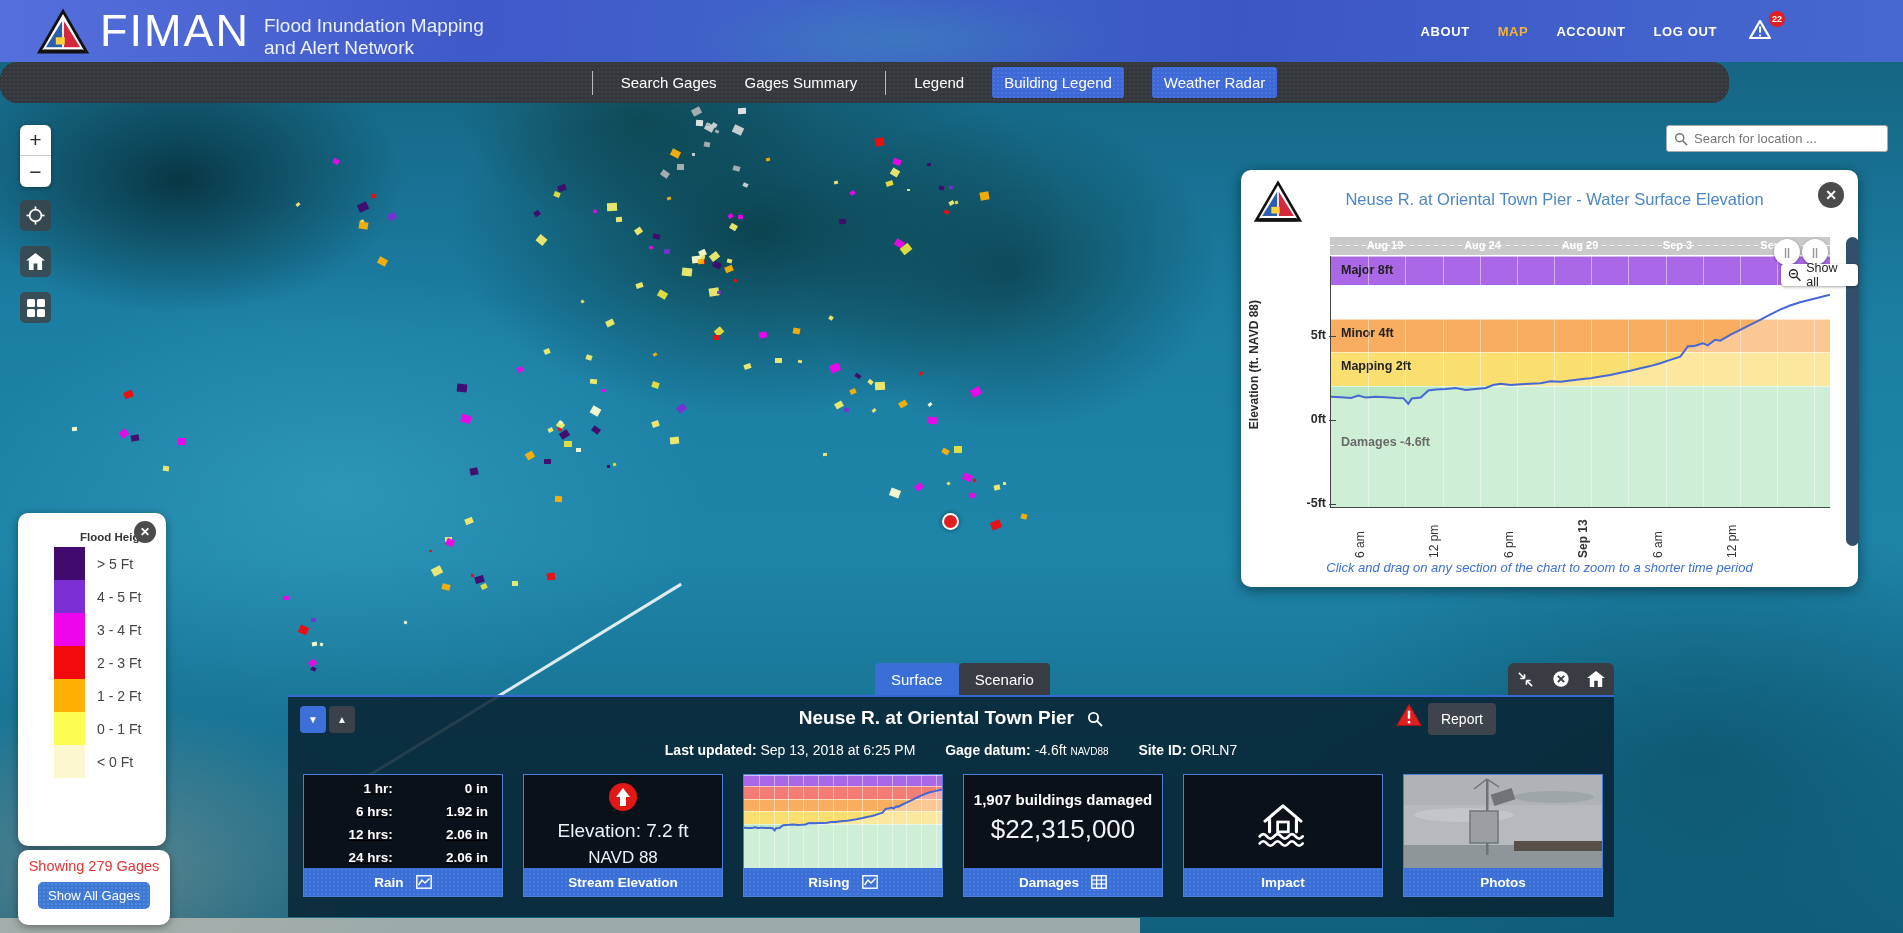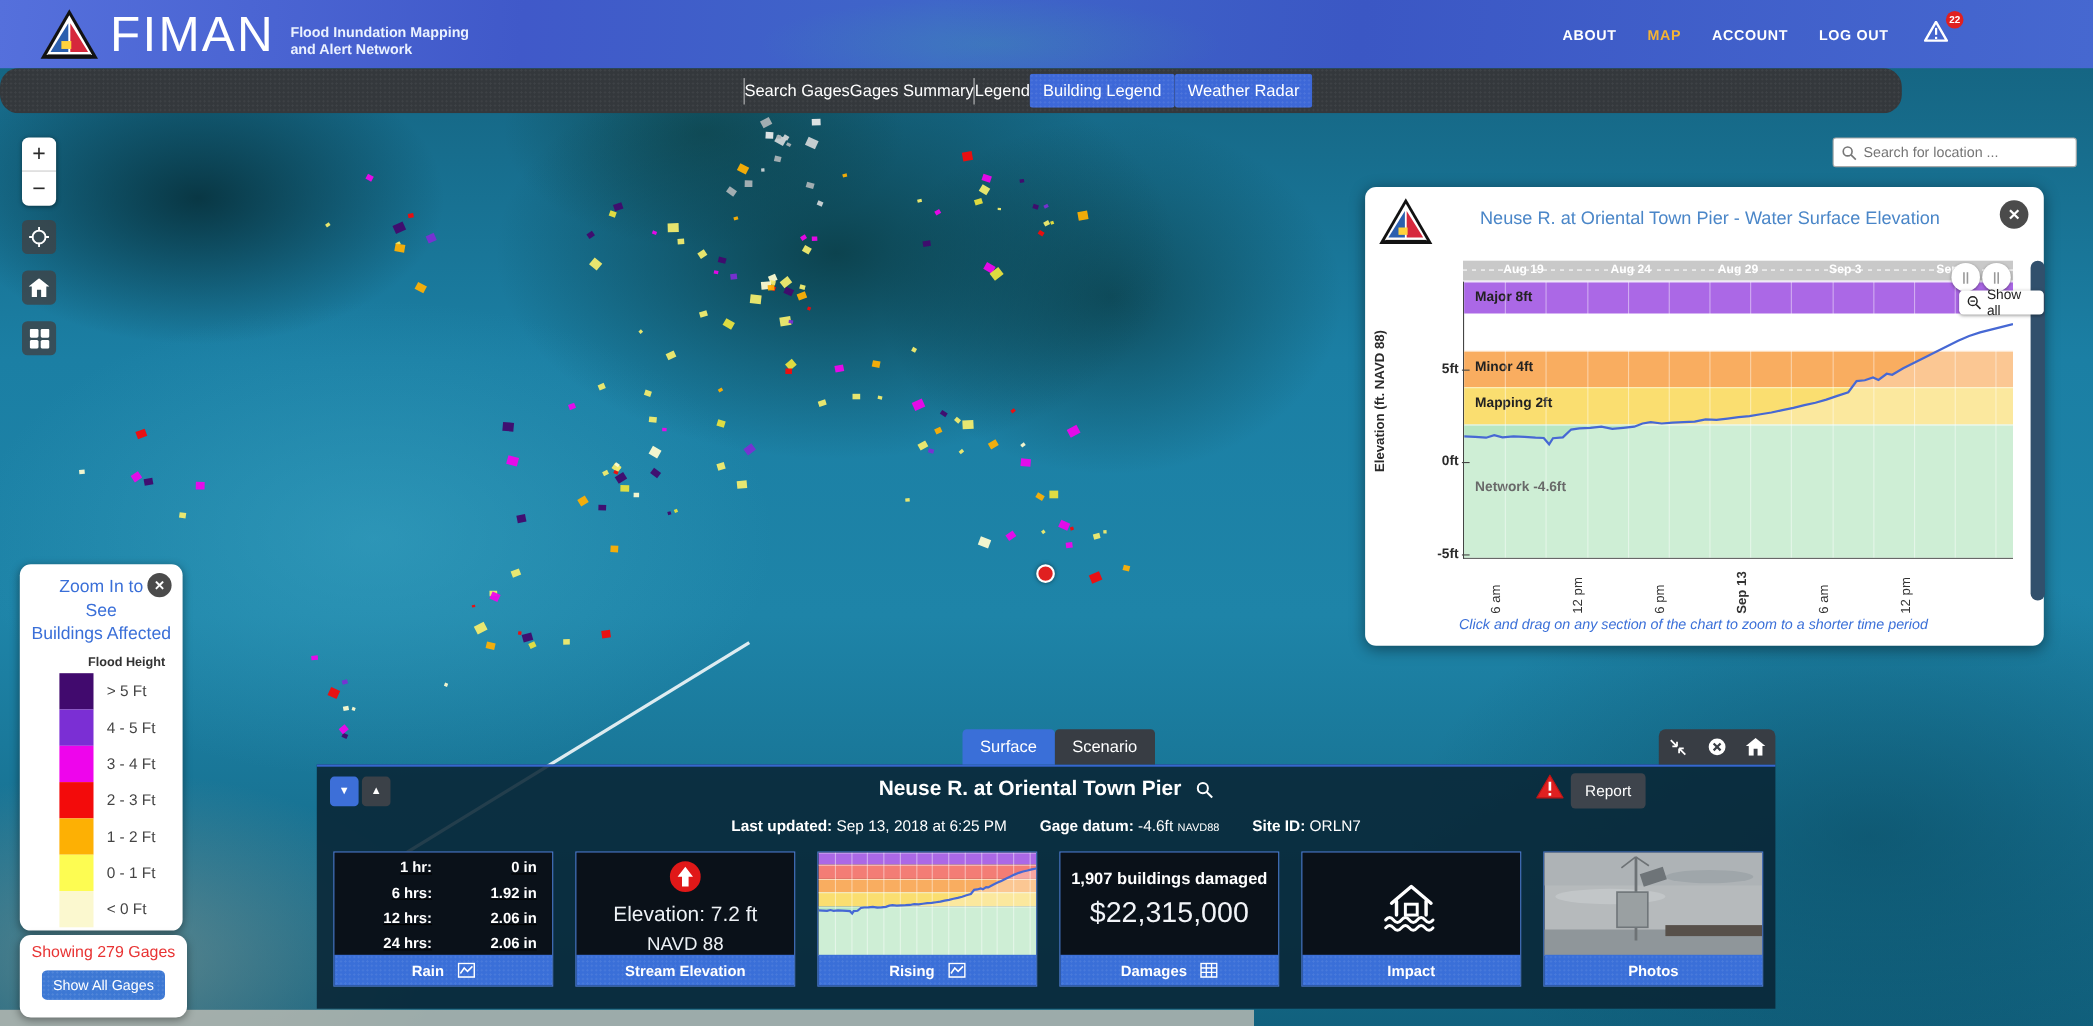--- a/index.html
+++ b/index.html
@@ -27,32 +27,32 @@
     background:#e02020; border:2px solid #fff; box-shadow:0 0 4px rgba(0,0,0,.5); }
 
   
   #topbar { position:absolute; left:0; top:0; width:1903px; height:62px;
     background:
       radial-gradient(ellipse 300px 60px at 900px 40px, rgba(60,170,160,0.25), transparent 70%),
       linear-gradient(95deg,#5570dc 0%,#4059c9 25%,#3f66c9 45%,#3b57c4 65%,#4668d0 100%);
     display:flex; align-items:center; z-index:30; }
   #logo-wrap { display:flex; align-items:center; margin-left:36px; }
   #fiman-title { color:#fff; font-size:45px; font-weight:400; letter-spacing:2px; margin-left:10px; }
-  #tagline { color:#eaf1ff; font-size:13px; line-height:1.18; margin-left:14px; font-weight:700;margin-top:12px; }
+  #tagline { color:#eaf1ff; font-size:19px; line-height:1.18; margin-left:14px; font-weight:400;margin-top:12px; }
   #top-nav { position:absolute; right:132px; top:0; height:62px; display:flex; align-items:center; gap:28px; }
   .top-nav-item { color:#fff; font-size:13px; font-weight:700; letter-spacing:.6px; cursor:pointer; }
   .top-nav-item.active { color:#f5b333; }
   #alert-wrap { position:relative; margin-left:4px; cursor:pointer; }
   #alert-badge { position:absolute; top:-9px; right:-14px; background:#e02020; color:#fff; font-size:9px; font-weight:700;
     border-radius:50%; width:16px; height:16px; line-height:16px; text-align:center; }
 
   
   #toolbar { position:absolute; left:0; top:62px; width:1729px; height:41px; background:#34383c;
     background-image:radial-gradient(rgba(255,255,255,0.05) 1px, transparent 1px); background-size:4px 4px;
-    display:flex; align-items:center; justify-content:center; z-index:30; padding-left:140px;border-radius:17px; }
+    display:flex; align-items:center; justify-content:center; gap:28px; z-index:30; padding-left:140px;border-radius:17px; }
   .tb-sep { width:1px; height:24px; background:rgba(255,255,255,0.65); }
   .tb-link { color:#fff; font-size:15px; cursor:pointer; }
   .tb-btn { color:#fff; font-size:15px; cursor:pointer; background:#3d68d8; border-radius:3px; padding:7px 12px;
     background-image:radial-gradient(rgba(255,255,255,0.08) 1px, transparent 1px); background-size:4px 4px; }
 
   
   .zoom-box { position:absolute; left:20px; top:125px; width:31px; height:62px; background:#fff; border-radius:6px;
     box-shadow:0 1px 4px rgba(0,0,0,.4); z-index:20; overflow:hidden; }
   .zoom-btn { width:31px; height:31px; display:flex; align-items:center; justify-content:center; font-size:21px; color:#2a2a2a; cursor:pointer; }
   .zoom-btn:first-child { border-bottom:1px solid #ccc; }
@@ -434,21 +434,21 @@
       <div class="band" style="top: 0px; height: 29.4507px; background: rgb(171, 104, 230);">
         <span class="band-label" style="top: 6px;">Major 8ft</span>
       </div>
       <div class="band" style="top: 62.9173px; height: 33.4667px; background: rgb(249, 173, 96);">
         <span class="band-label" style="top: 6px;">Minor 4ft</span>
       </div>
       <div class="band" style="top: 96.384px; height: 33.4667px; background: rgb(250, 222, 112);">
         <span class="band-label" style="top: 6px;">Mapping 2ft</span>
       </div>
       <div class="band" style="top: 129.851px; height: 121.149px; background: rgb(183, 230, 194);">
-        <span class="band-label" style="top: 48px;">Network -4.6ft</span>
+        <span class="band-label" style="top: 48px;">Damages -4.6ft</span>
       </div>
       <div class="gridline" style="left: 37.2px;"></div>
       <div class="gridline" style="left: 74.4px;"></div>
       <div class="gridline" style="left: 111.5px;"></div>
       <div class="gridline" style="left: 148.7px;"></div>
       <div class="gridline" style="left: 185.9px;"></div>
       <div class="gridline" style="left: 223.1px;"></div>
       <div class="gridline" style="left: 260.2px;"></div>
       <div class="gridline" style="left: 297.4px;"></div>
       <div class="gridline" style="left: 334.6px;"></div>
@@ -482,25 +482,20 @@
   <div class="xtick" id="xt1">12 pm</div>
   <div class="xtick" id="xt2">6 pm</div>
   <div class="xtick bold" id="xt3">Sep 13</div>
   <div class="xtick" id="xt4">6 am</div>
   <div class="xtick" id="xt5">12 pm</div>
 
   <div id="chart-hint">Click and drag on any section of the chart to zoom to a shorter time period</div>
 </div>
 
 <div id="legend-panel">
-  <div id="legend-title">
-    <div>Zoom In to</div>
-    <div>See</div>
-    <div>Buildings Affected</div>
-  </div>
   <div class="close-btn" id="legend-close">✕</div>
   <div id="legend-sub">Flood Height</div>
   <div class="legend-row">
     <span class="legend-swatch" style="background: rgb(65, 10, 110);"></span>
     <span class="legend-label">&gt; 5 Ft</span>
     </div>
   <div class="legend-row">
     <span class="legend-swatch" style="background: rgb(123, 47, 212);"></span>
     <span class="legend-label">4 - 5 Ft</span>
     </div>

